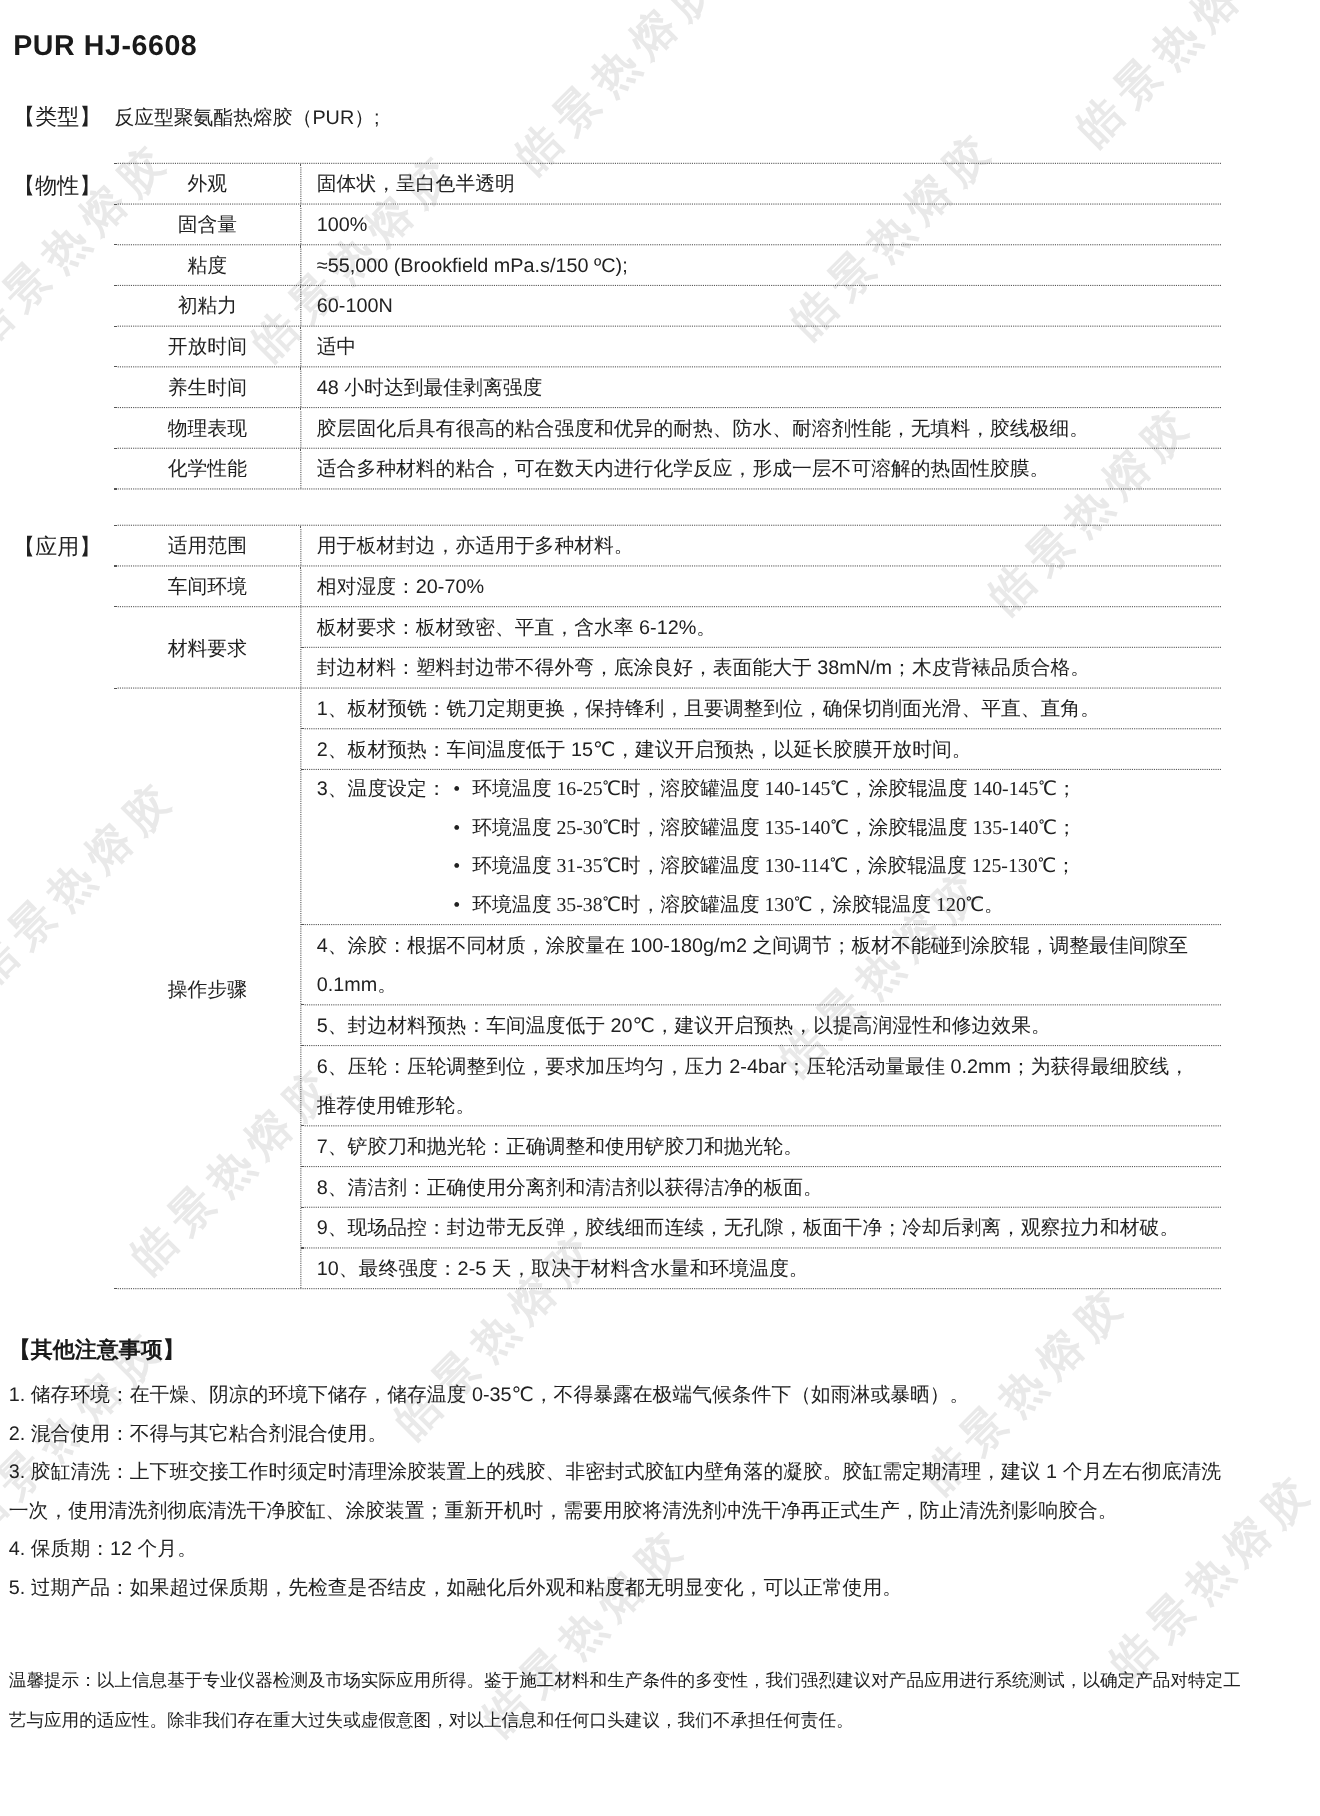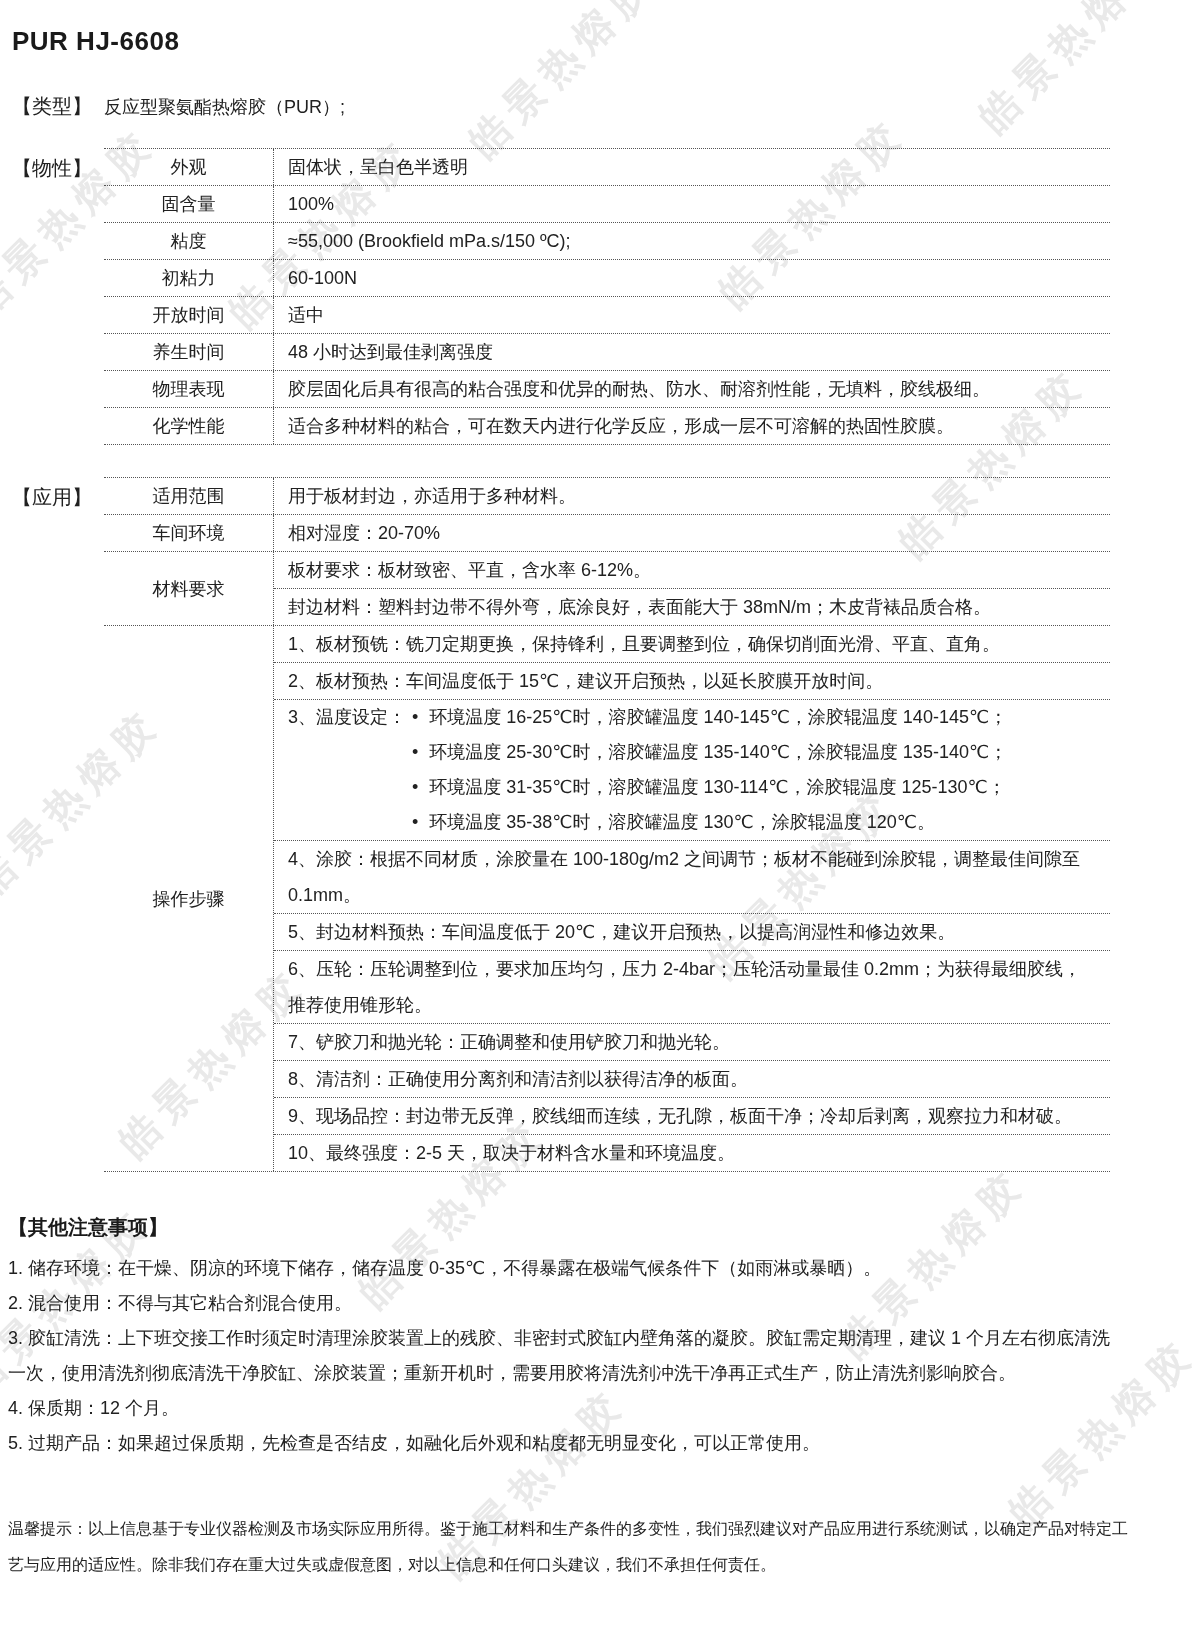--- a/index.html
+++ b/index.html
@@ -80,21 +80,21 @@
     font-size: 18px; line-height: 36px;
     padding: 0 14px;
     border-bottom: 1px dotted #555;
   }
   .tsubrow:last-child { border-bottom: none; }
 
   
   .steprow-flex { display: flex; }
   .step-prefix { flex-shrink: 0; line-height: 35px; }
   .bullets { display: flex; flex-direction: column; padding-left: 6px; }
-  .bullet { line-height: 35px; }
+  .bullet { line-height: 35px; font-family: Liberation Serif, serif; }
   .bullet::before { content: "•"; margin-right: 11px; }
 
   
   .notes-heading {
     font-size: 20px; font-weight: bold;
     margin: 42px 0 10px 8px;
     color: #1a1a1a;
   }
   .note {
     font-size: 18px; line-height: 35px;

